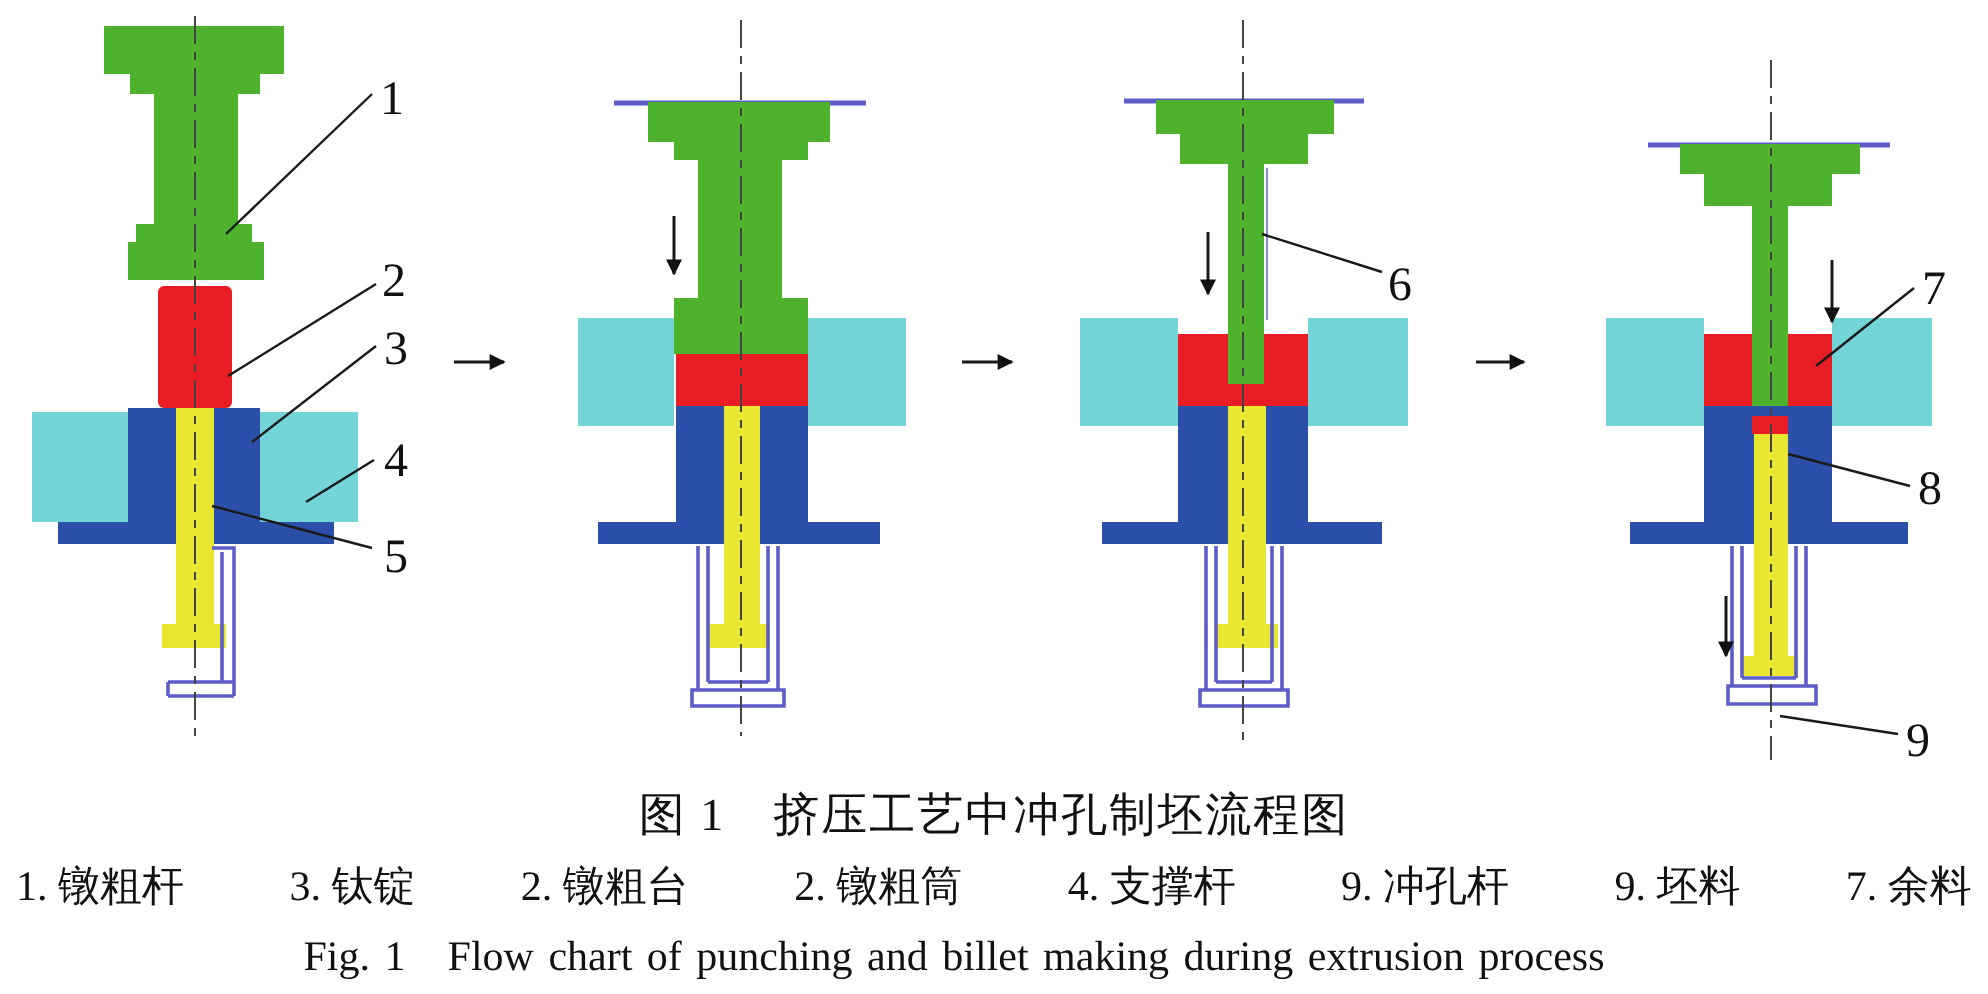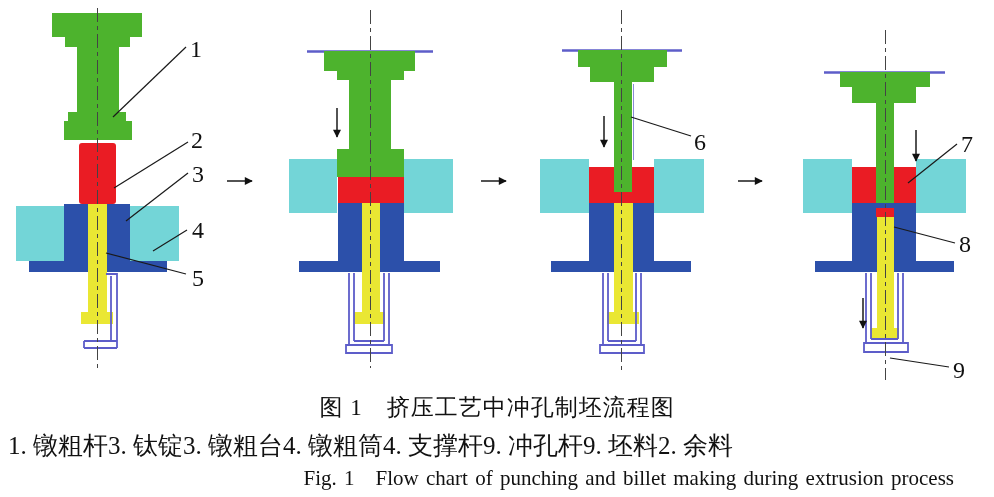--- a/index.html
+++ b/index.html
@@ -13,22 +13,22 @@
   .yellow{fill:var(--yellow,#eae733);}
   .pstroke{stroke:var(--purple,#5d5dc9);fill:none;stroke-width:1.8;}
   .platen{stroke:var(--purple,#5d5dc9);stroke-width:2.4;}
   .cline{stroke:var(--centerline,#444);stroke-width:1;stroke-dasharray:14 4 4 4;fill:none;}
   .leader{stroke:var(--ink,#1a1a1a);stroke-width:1.2;}
   .marrow{stroke:var(--ink,#1a1a1a);stroke-width:1.5;}
   .callout{font-family:"Liberation Serif","DejaVu Serif",serif;font-size:24px;fill:#111;}
   .caption-zh{position:absolute;left:0;top:392px;width:994px;text-align:center;
       font-size:23px;letter-spacing:1px;white-space:pre;}
   .legend{position:absolute;left:8px;top:429px;width:978px;display:flex;
-      justify-content:flex-start;font-size:25px;white-space:pre;}
-  .caption-en{position:absolute;left:0;top:464px;width:954px;text-align:right;
+      justify-content:space-between;font-size:21px;white-space:pre;}
+  .caption-en{position:absolute;left:0;top:464px;width:954px;text-align:center;
       font-size:21px;word-spacing:2px;white-space:pre;}
 </style>
 </head>
 <body>
 
 <div class="page">
 
   <svg width="994" height="497" viewBox="0 0 994 497">
     <defs>
       <marker id="ah" viewBox="0 0 10 10" refX="9" refY="5" markerWidth="10" markerHeight="8" orient="auto-start-reverse" markerUnits="userSpaceOnUse">
@@ -127,22 +127,22 @@
       <line class="leader" x1="890" y1="358" x2="949" y2="367"></line>
       <text class="callout" x="953" y="378">9</text>
     </g>
   </svg>
 
   <div class="caption-zh">图 1　挤压工艺中冲孔制坯流程图</div>
 
   <div class="legend">
     <span>1. 镦粗杆</span>
     <span>3. 钛锭</span>
-    <span>3. 镦粗台</span>
-    <span>4. 镦粗筒</span>
+    <span>2. 镦粗台</span>
+    <span>2. 镦粗筒</span>
     <span>4. 支撑杆</span>
     <span>9. 冲孔杆</span>
     <span>9. 坯料</span>
-    <span>2. 余料</span>
+    <span>7. 余料</span>
   </div>
 
   <div class="caption-en">Fig. 1　Flow chart of punching and billet making during extrusion process</div>
 </div>
 
 </body></html>

